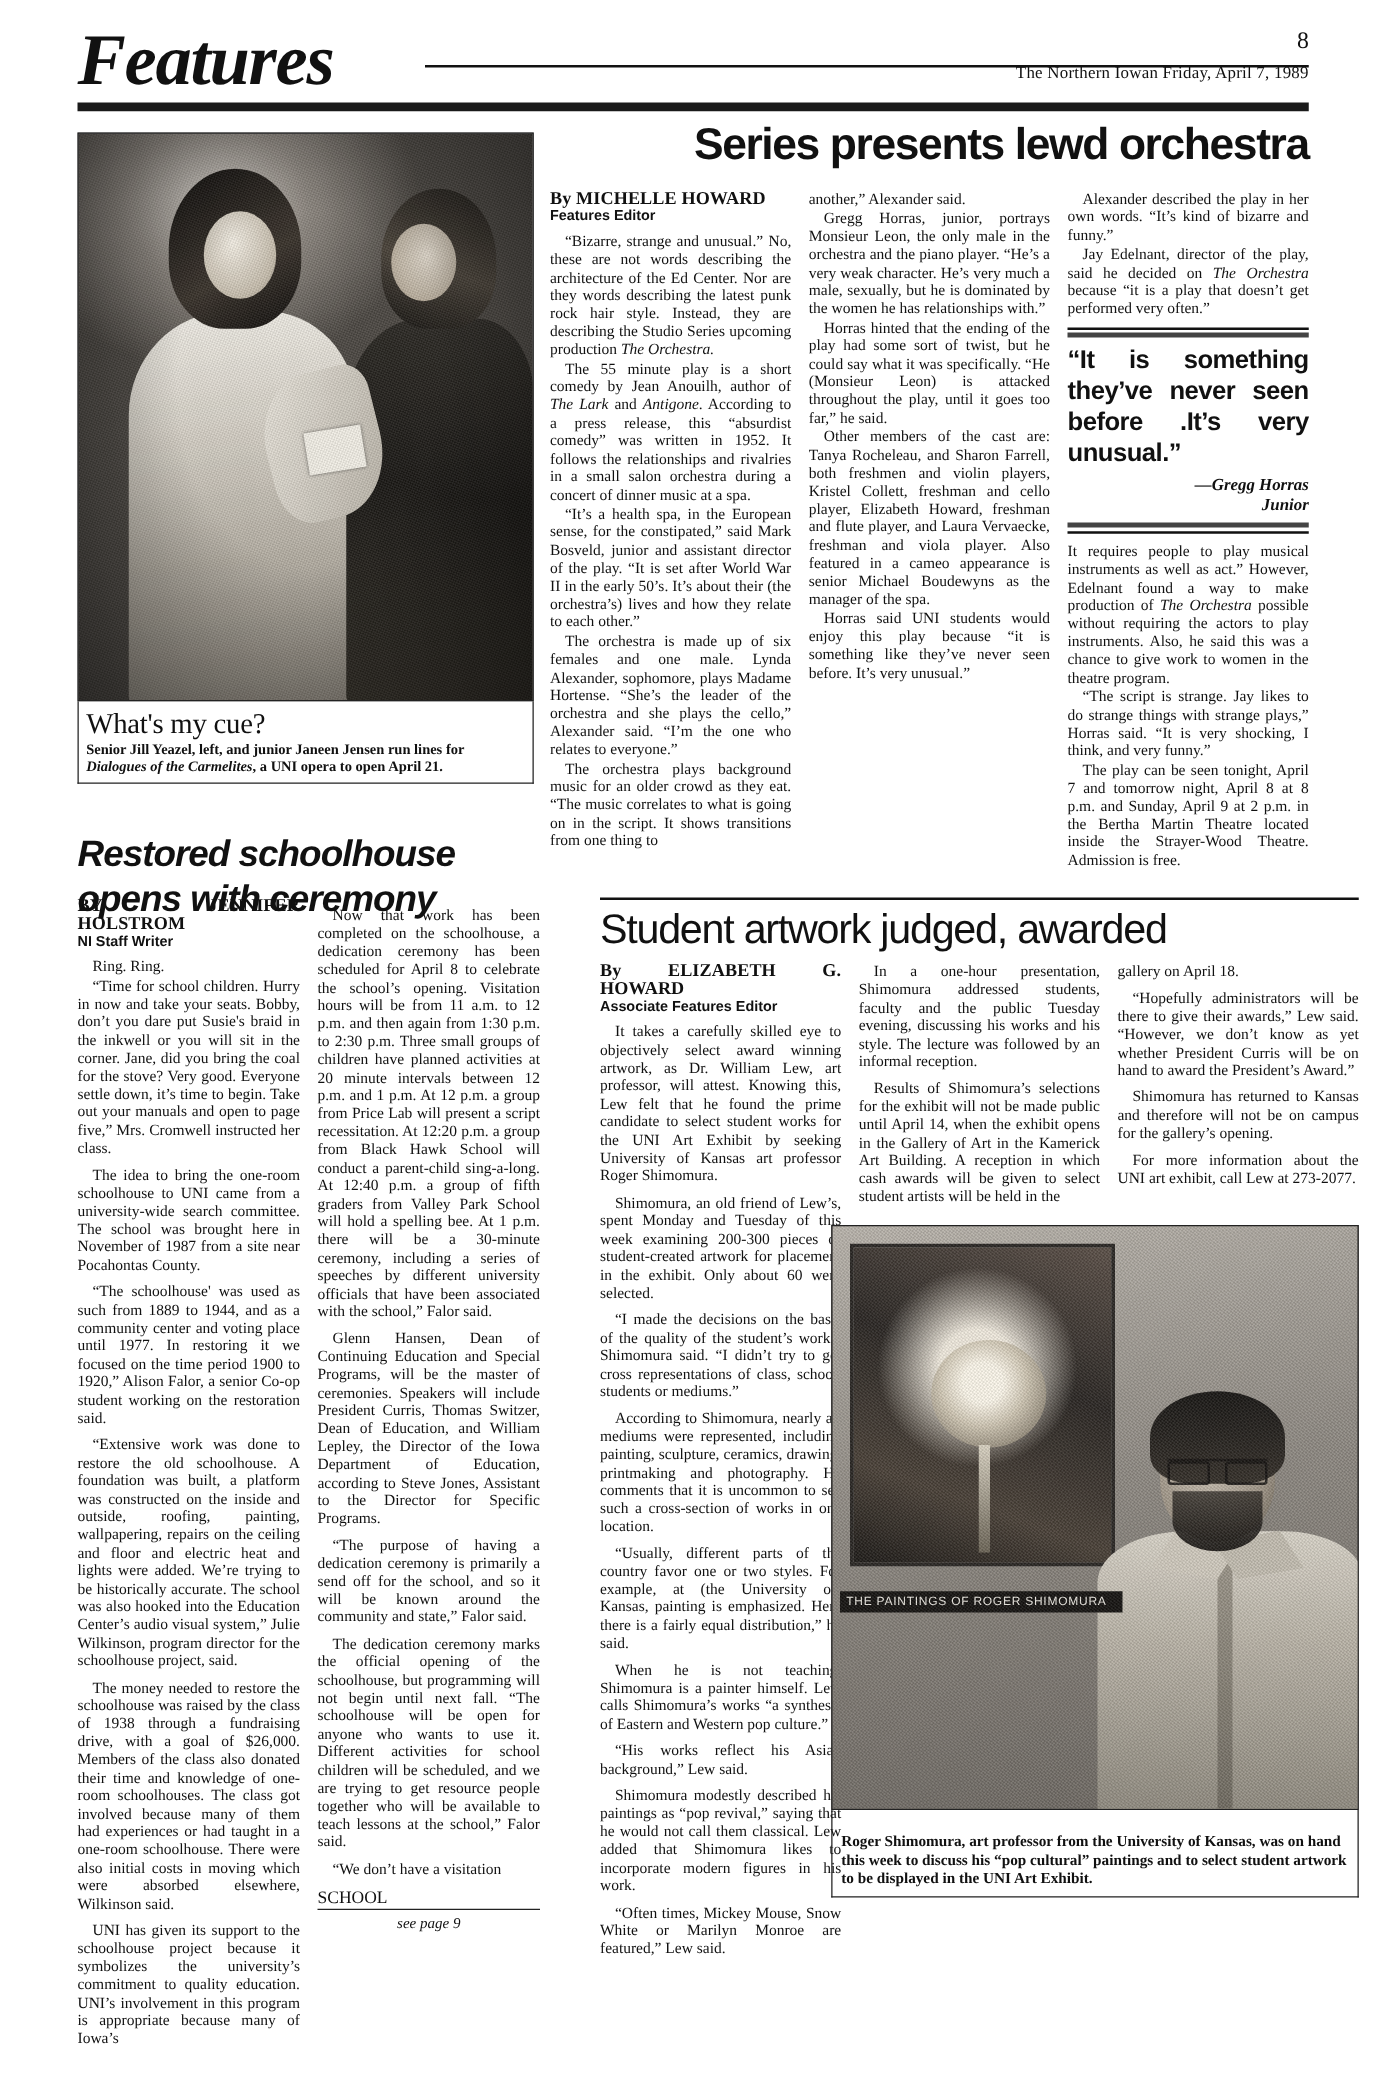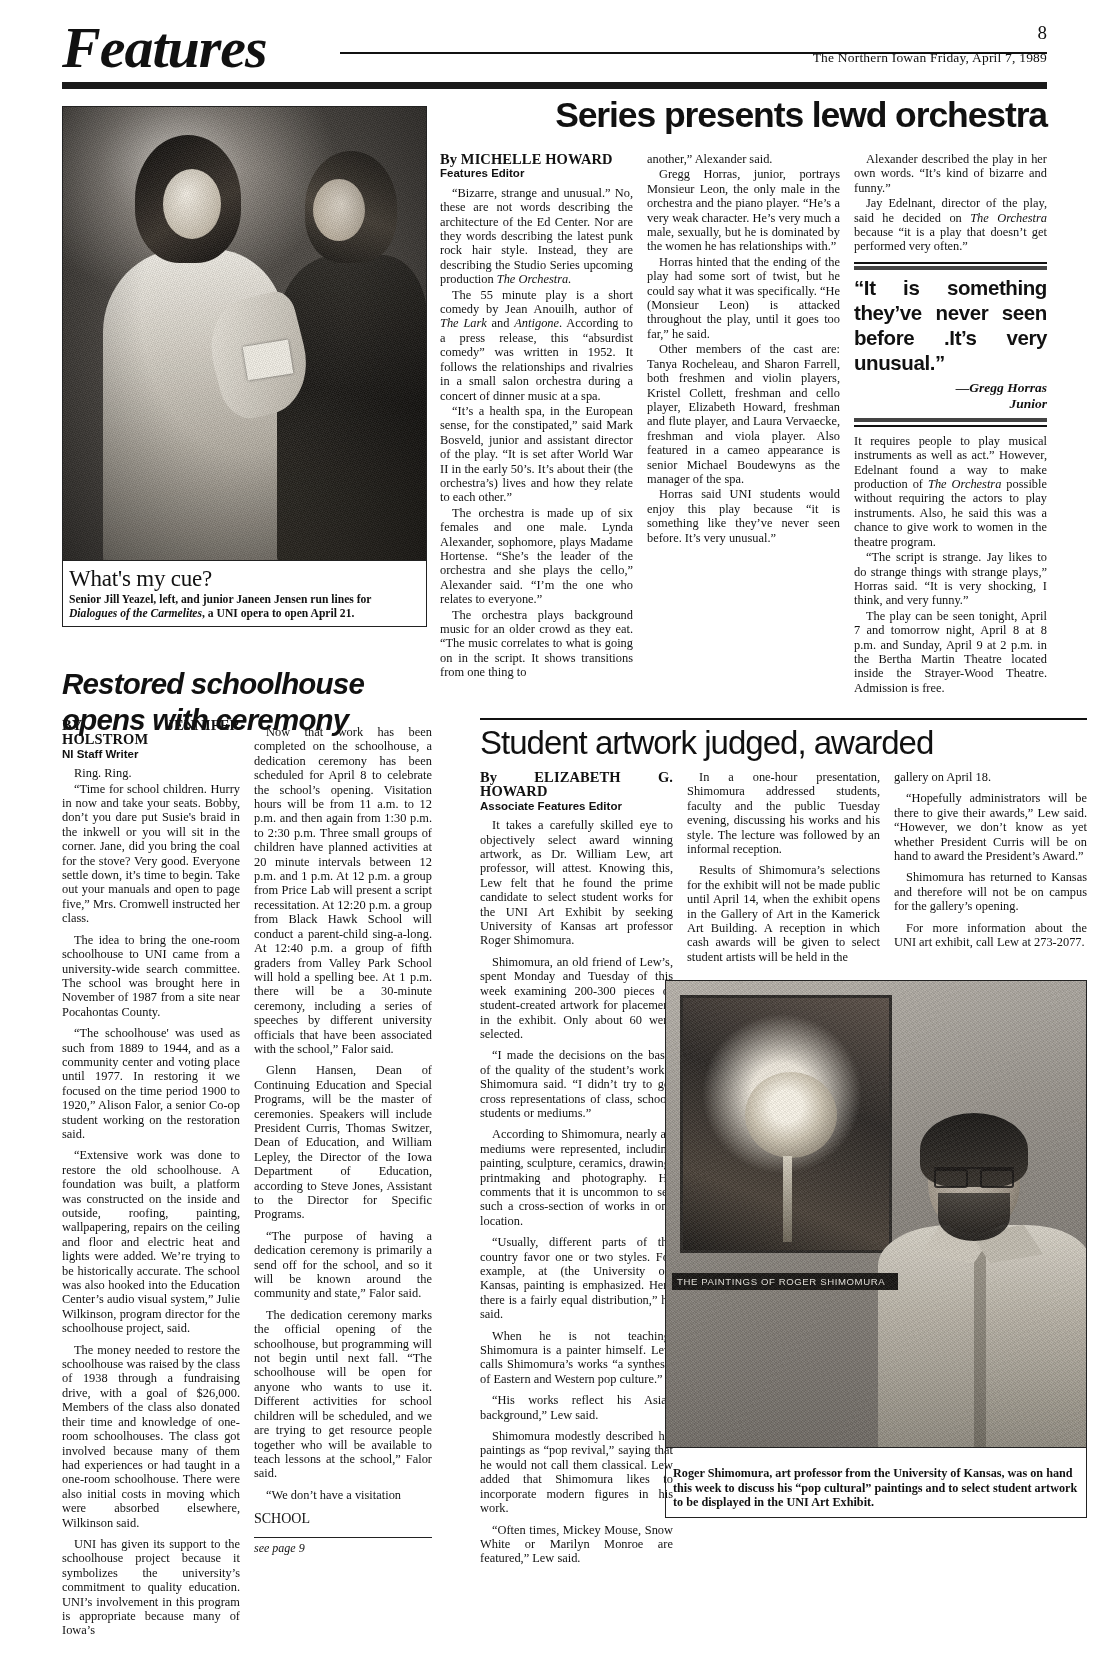--- a/index.html
+++ b/index.html
@@ -292,22 +292,22 @@
     width: 370px;
     display: flex;
     gap: 14px;
   }
   .school-col { width: 178px; }
 
   .see-page {
     font-family: "Liberation Serif", serif;
     font-style: italic;
     font-size: 12px;
-    text-align: left;
-    margin-top: 10px;
+    text-align: center;
+    margin-top: 0;
     border-top: 1px solid #222;
     padding-top: 3px;
   }
   .jump-label {
     font-family: "Liberation Serif", serif;
     font-weight: normal;
     font-size: 14px;
     margin-top: 10px;
   }
 

